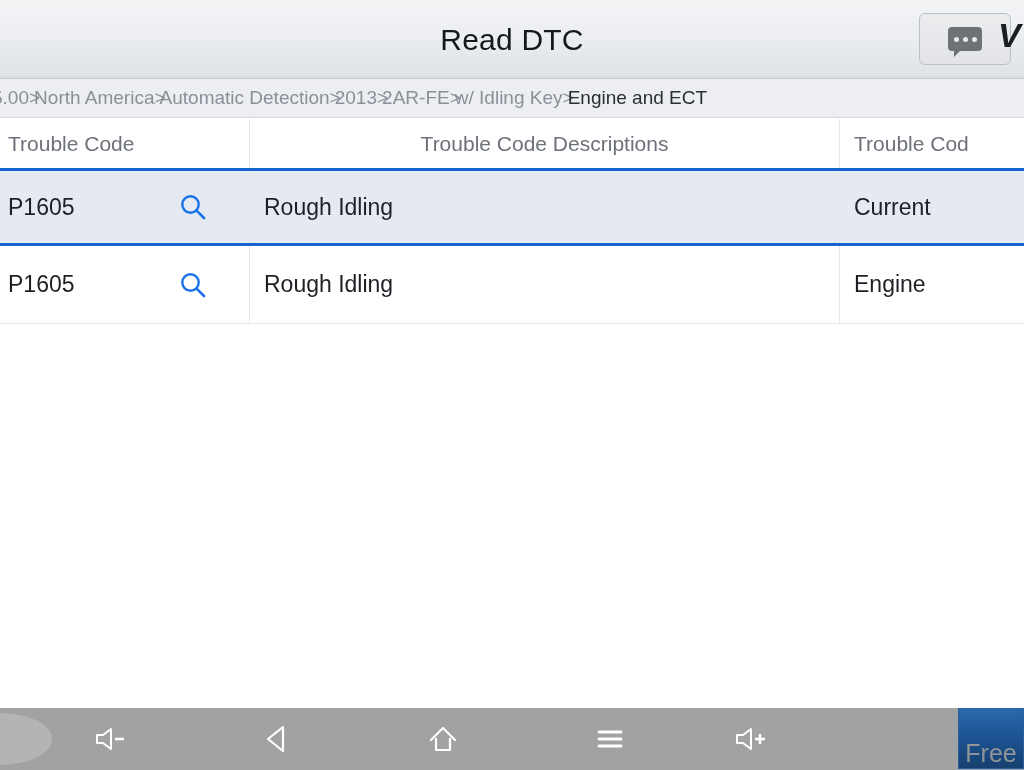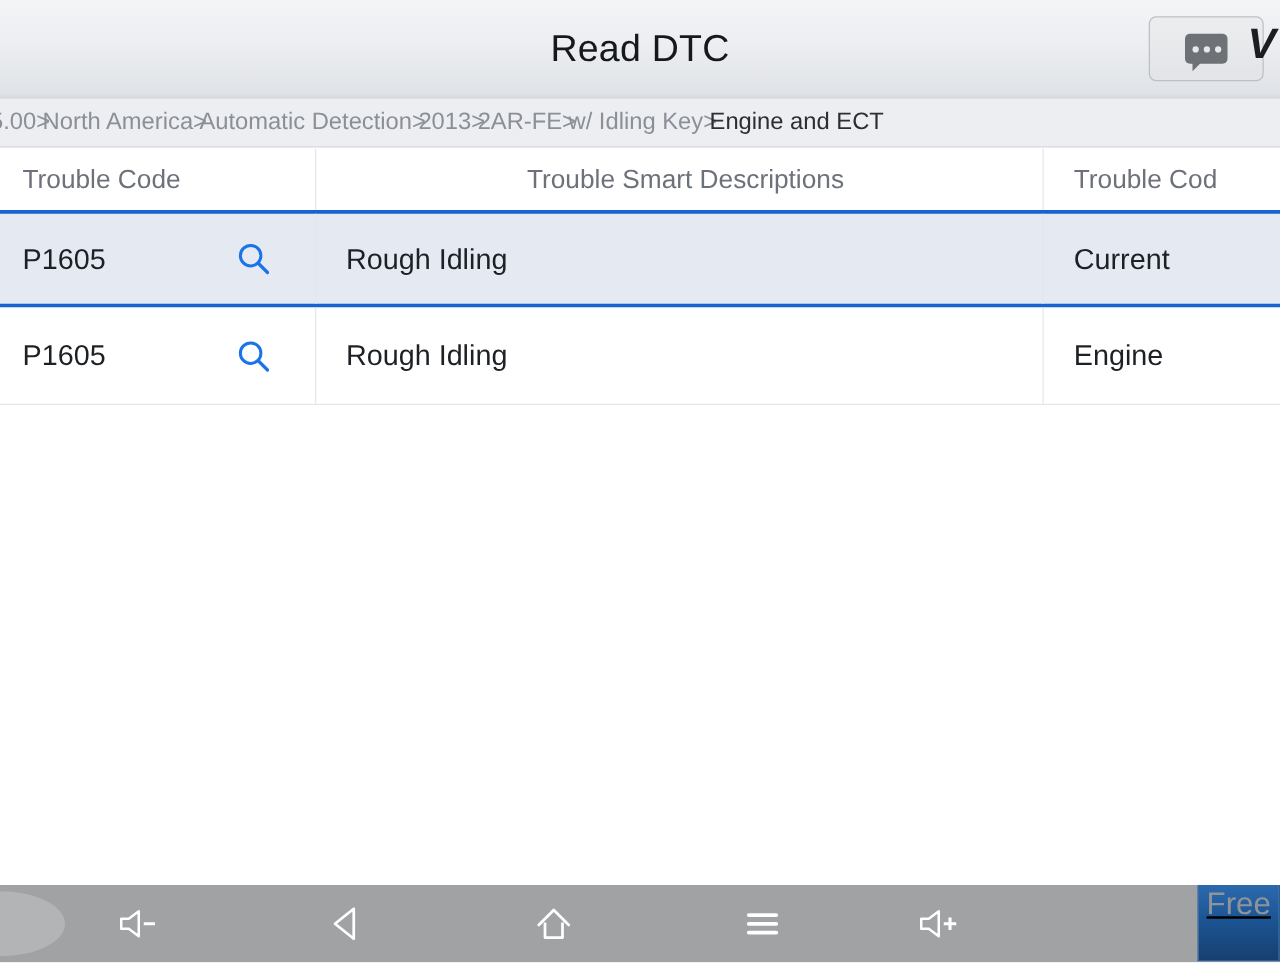--- a/index.html
+++ b/index.html
@@ -145,21 +145,20 @@
     border-bottom: 3px solid #1763cf;
     height: 78px;
     margin-top: -3px;
   }
   .cell {
     display: flex;
     align-items: center;
     box-sizing: border-box;
     padding: 8px 10px;
     overflow: hidden;
-    margin-left: 10px;
   }
   .col-code   { width: 250px; border-right: 1px solid #e4e6e9; justify-content: flex-start; position: relative; }
   .col-desc   { width: 590px; border-right: 1px solid #e4e6e9; }
   .col-status { width: 184px; }
 
   .thead .cell { color: #6d717a; font-size: 21px; }
   .thead .col-code   { justify-content: flex-start; padding-left: 8px; }
   .thead .col-desc   { justify-content: center; }
   .thead .col-status { justify-content: flex-start; padding-left: 14px; }
 
@@ -248,24 +247,23 @@
     position: absolute;
     right: 0;
     bottom: 1px;
     width: 66px;
     height: 69px;
     background: linear-gradient(to bottom, #2f6fb5 0%, #1b5391 55%, #17406f 100%);
     border: 1px solid #2a5f9c;
     box-sizing: border-box;
     z-index: 5;
     display: flex;
-    align-items: flex-start;
+    align-items: flex-end;
     justify-content: center;
     padding-top: 8px;
-    text-decoration: underline;
   }
   .free-badge span {
     font-size: 25px;
     color: #8f9499;
     font-weight: normal;
   }
 </style>
 </head>
 <body>
 
@@ -297,21 +295,21 @@
       <span class="crumb">2AR-FE</span>
       <span class="crumb-sep">&gt; </span>
       <span class="crumb">w/ Idling Key</span>
       <span class="crumb-sep">&gt; </span>
       <span class="crumb active">Engine and ECT</span>
     </div>
 
   <div class="table">
     <div class="trow thead">
       <div class="cell col-code">Trouble Code</div>
-      <div class="cell col-desc">Trouble Smart Descriptions</div>
+      <div class="cell col-desc">Trouble Code Descriptions</div>
       <div class="cell col-status">Trouble Cod</div>
     </div>
     <div id="table-body">
         <div class="trow tbody-row selected">
           <div class="cell col-code">
             <span class="code-text">P1605</span>
             <svg class="search-icon" viewBox="0 0 30 30">
               <circle cx="12.5" cy="12.5" r="8.2" fill="none" stroke="#1a73e8" stroke-width="2.4"></circle>
               <line x1="18.6" y1="18.6" x2="26" y2="26" stroke="#1a73e8" stroke-width="2.6" stroke-linecap="round"></line>
             </svg>

